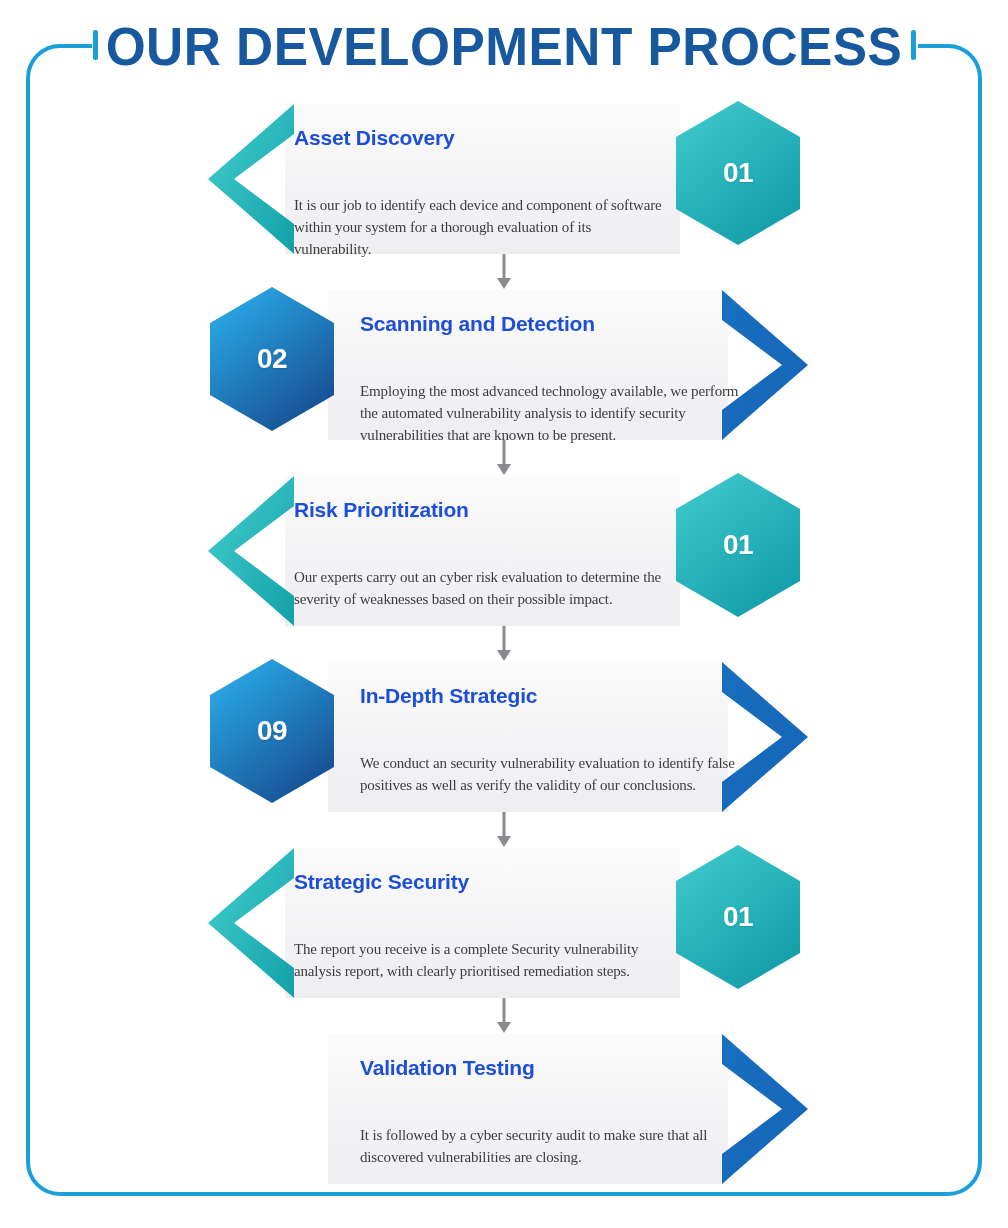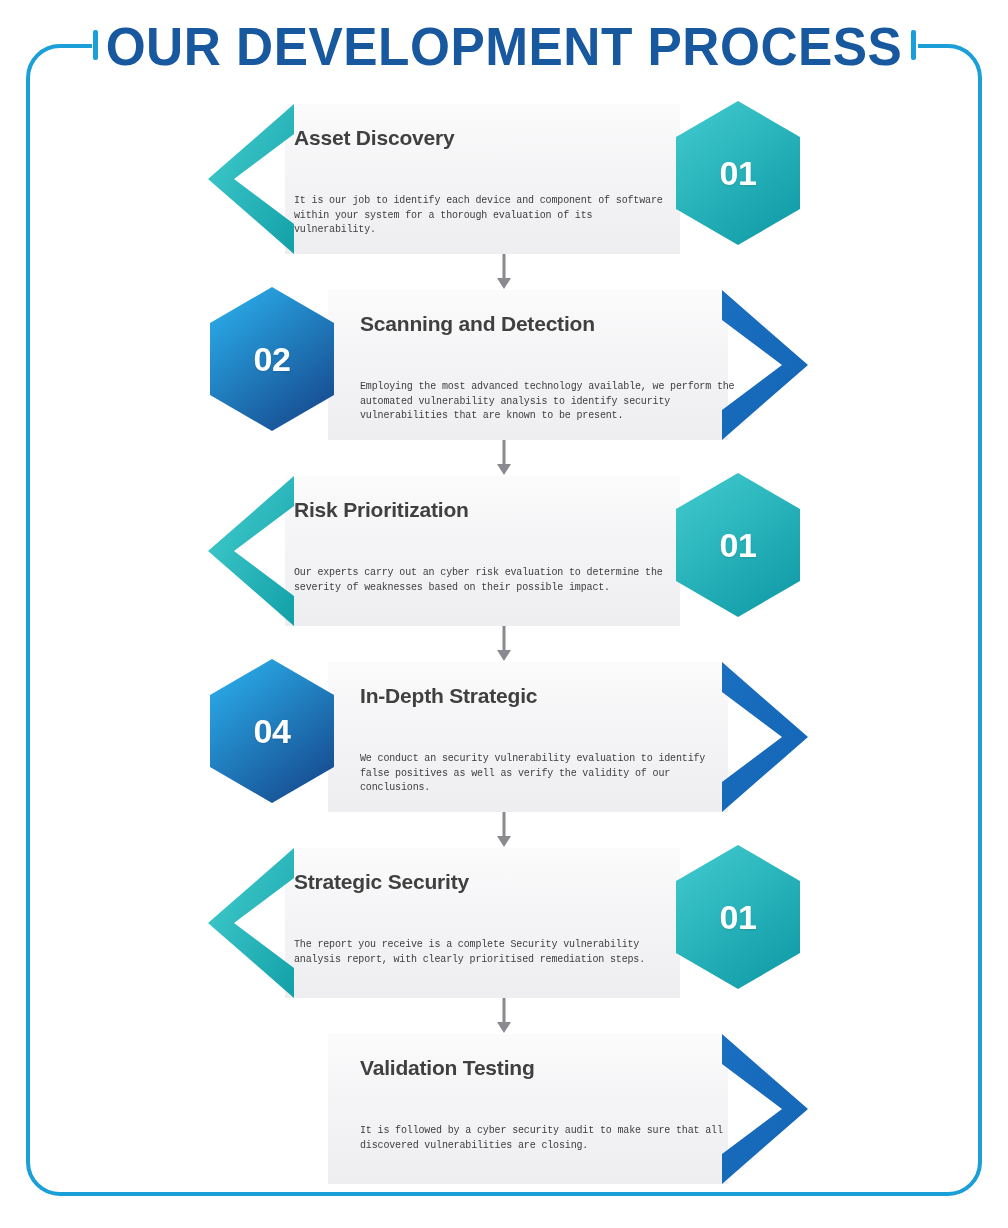--- a/index.html
+++ b/index.html
@@ -113,46 +113,46 @@
   .step.left-num  .hex { left: 207px; }
   .hex svg { display: block; width: 130px; height: 150px; }
   .hex .num {
     position: absolute;
     left: 0; top: 0;
     width: 130px; height: 150px;
     display: flex;
     align-items: center;
     justify-content: center;
     font-family: "Liberation Sans", sans-serif;
-    font-size: 34px;
+    font-size: 28px;
     font-weight: 700;
     color: #ffffff;
     letter-spacing: -0.5px;
     text-shadow: 0 1px 2px rgba(0,0,0,0.12);
   }
 
   
   .txt {
     position: absolute;
     top: 22px;
   }
   .step.right-num .txt { left: 294px; width: 378px; }
   .step.left-num  .txt { left: 360px; width: 380px; }
 
   .step-title {
     font-family: "Liberation Sans", sans-serif;
     font-size: 21px;
     font-weight: 700;
-    color: #404040;
+    color: #1d4ed8;
     letter-spacing: -0.2px;
     margin-bottom: 7px;
   }
   .step-desc {
-    font-family: Liberation Mono, monospace;
-    font-size: 10px;
+    font-family: Liberation Serif, serif;
+    font-size: 15px;
     line-height: 1.47;
     color: #3d3d40;
     letter-spacing: -0.15px;
     margin-top: 44px;
   }
 
   
   .connector {
     position: relative;
     width: 1008px;
@@ -301,21 +301,21 @@
         <span class="hex">
           <svg viewBox="0 0 130 150" xmlns="http://www.w3.org/2000/svg">
             <defs>
               <linearGradient id="hxg3" x1="0.15" y1="0" x2="0.85" y2="1">
                 <stop offset="0%" stop-color="#2badea"></stop>
                 <stop offset="100%" stop-color="#15488c"></stop>
               </linearGradient>
             </defs>
             <polygon points="65,3 127,39 127,111 65,147 3,111 3,39" fill="url(#hxg3)"></polygon>
           </svg>
-          <span class="num">04</span>
+          <span class="num">09</span>
         </span>
         <div class="txt">
           <div class="step-title">In-Depth Strategic</div>
           <div class="step-desc">We conduct an security vulnerability evaluation to identify false positives as well as verify the validity of our conclusions.</div>
         </div>
       </div>
       <div class="connector">
         <svg width="20" height="36" viewBox="0 0 20 36" xmlns="http://www.w3.org/2000/svg">
           <rect x="8.5" y="0" width="3" height="26" fill="#8a8a8e"></rect>
           <polygon points="3,24 17,24 10,35" fill="#8a8a8e"></polygon>

